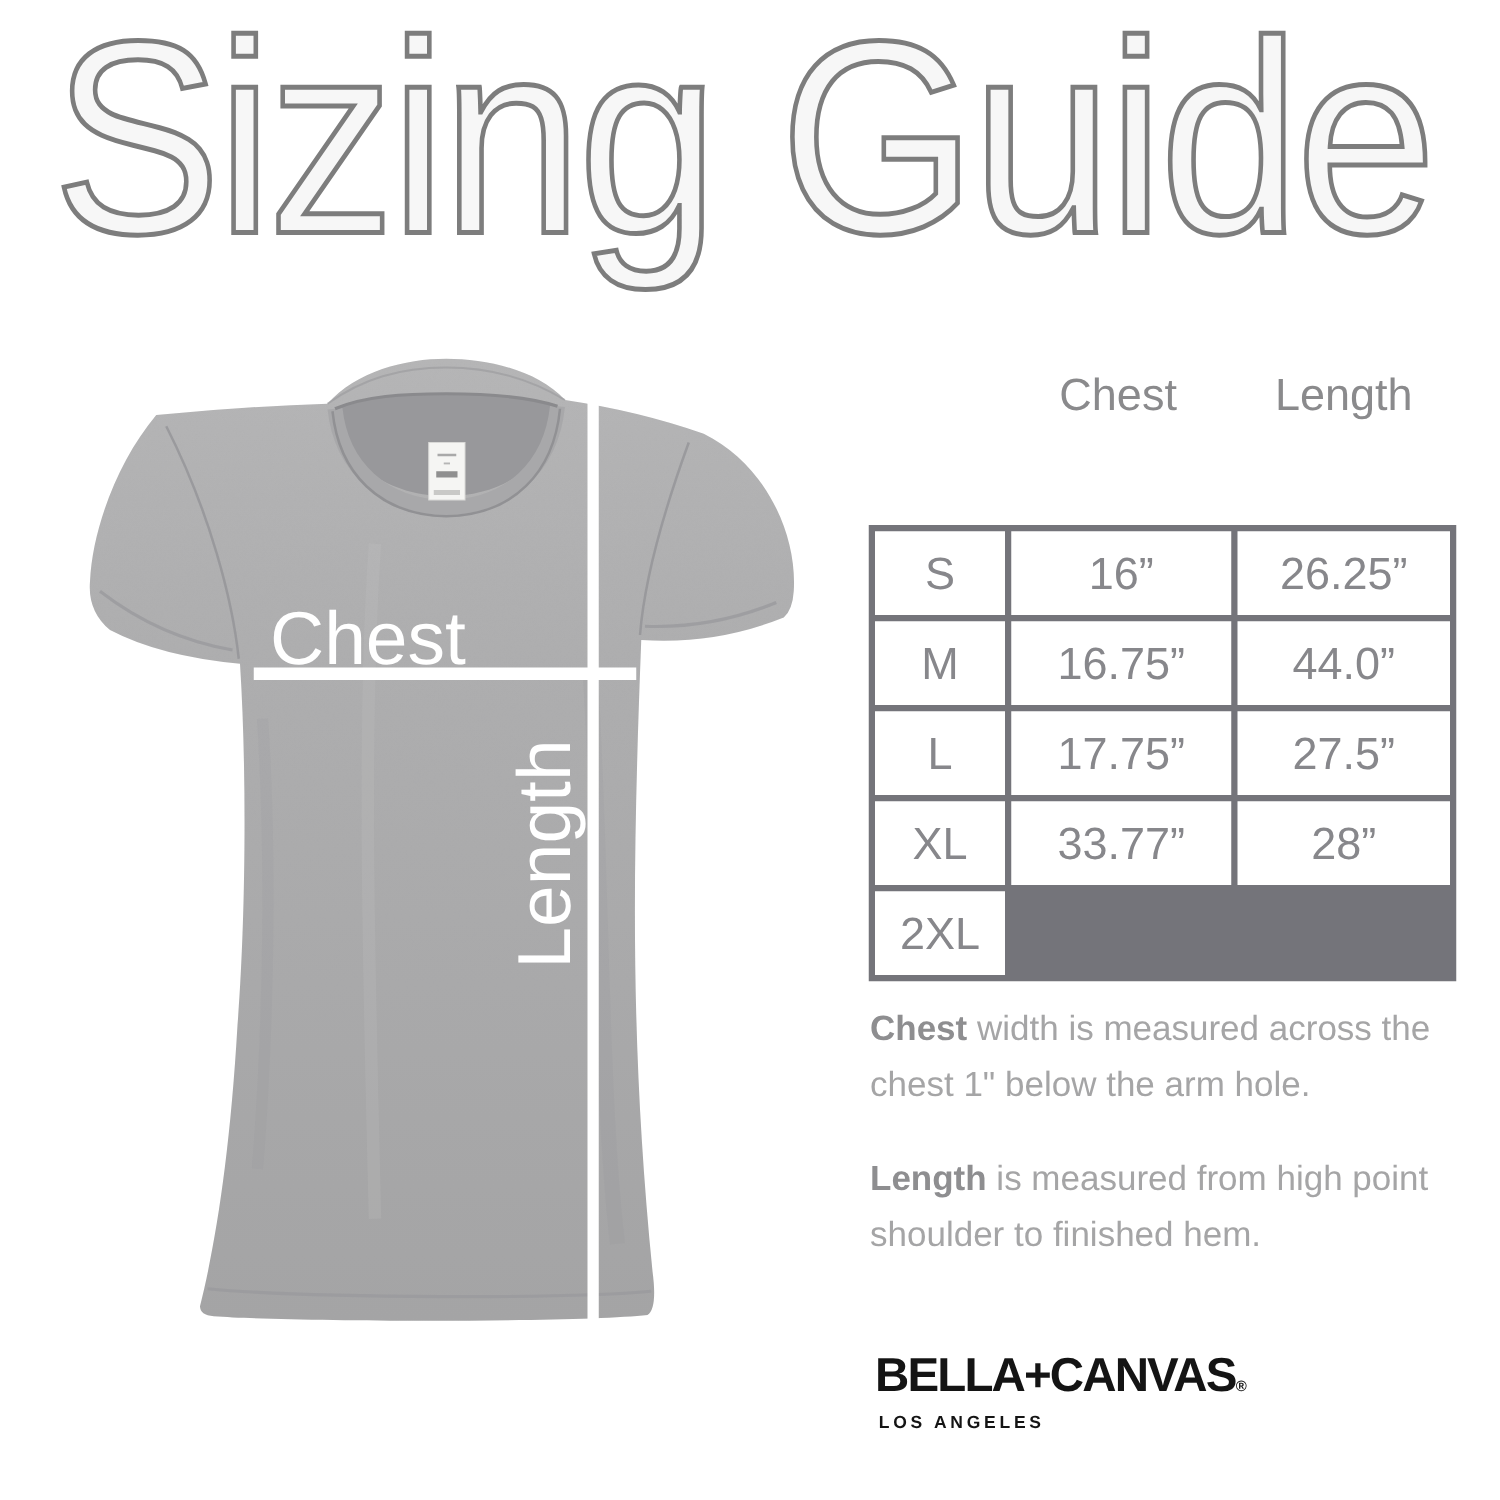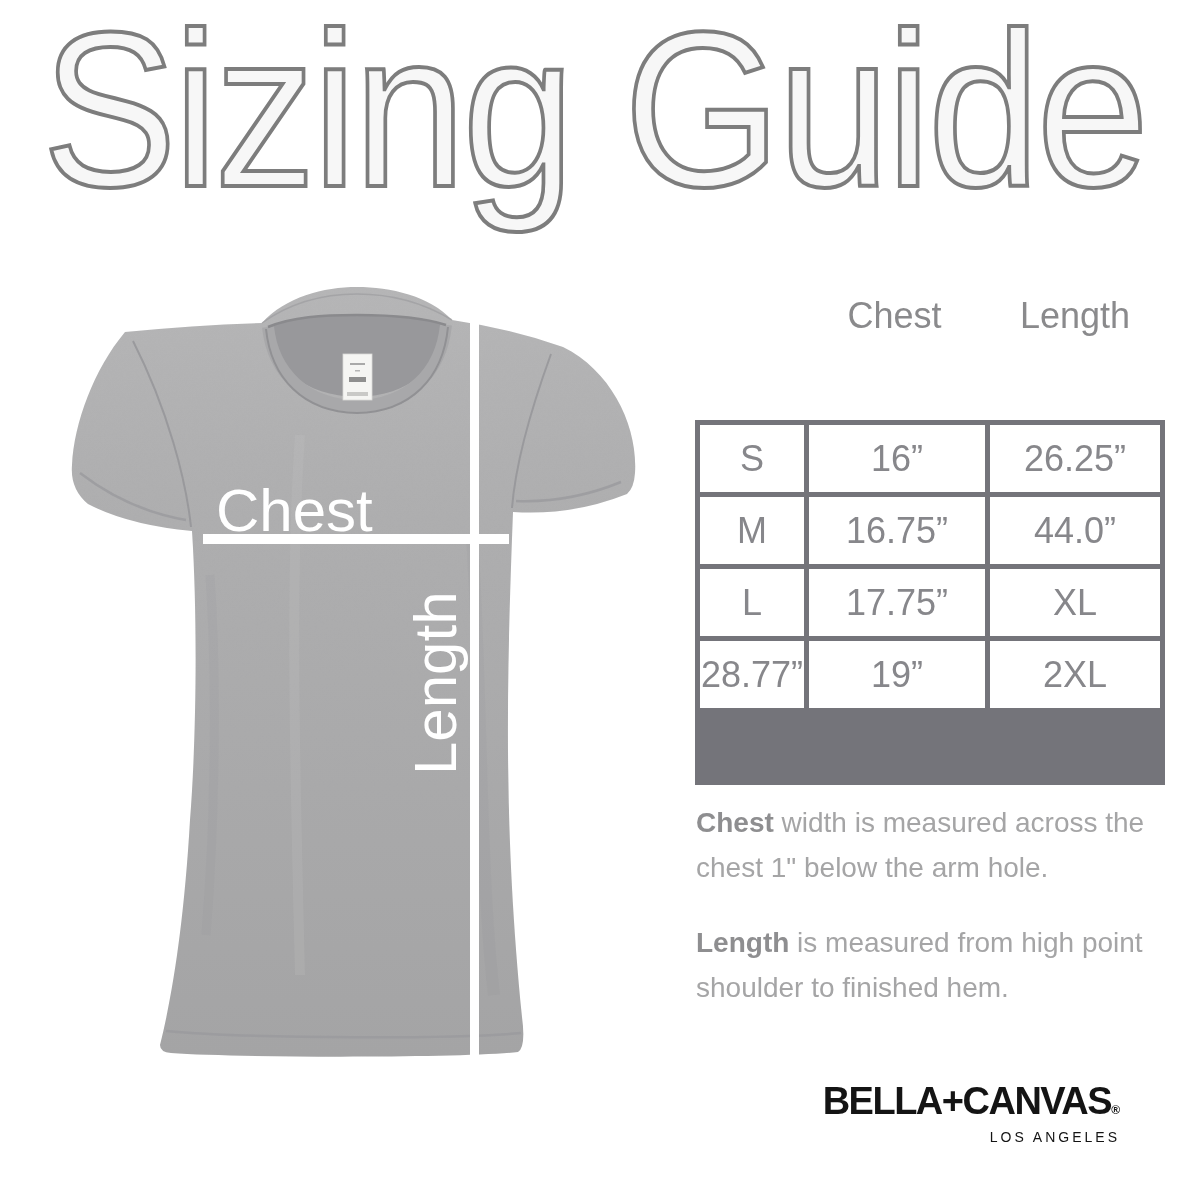--- a/index.html
+++ b/index.html
@@ -31,24 +31,24 @@
     background:#ffffff;display:flex;align-items:center;justify-content:center;
     font-size:36px;color:#87878b;
   }
 
   
   .notes{position:absolute;left:696px;top:800px;width:478px;font-size:28px;line-height:45px;color:#a5a5a6;}
   .notes .note{margin:0 0 30px 0;}
   .notes b{color:#8e8e90;font-weight:bold;}
 
   
-  .brand{position:absolute;left:700px;top:1080px;width:420px;text-align:right;color:#141414;}
+  .brand{position:absolute;left:700px;top:1080px;width:420px;text-align:left;color:#141414;}
   .brand-name{font-size:38px;font-weight:bold;letter-spacing:-1.5px;line-height:1.15;white-space:nowrap;}
   .brand-reg{font-size:12px;letter-spacing:0;}
-  .brand-city{font-size:14px;font-weight:normal;letter-spacing:3px;margin-top:5px;text-indent:3px;}
+  .brand-city{font-size:14px;font-weight:bold;letter-spacing:3px;margin-top:5px;text-indent:3px;}
 </style>
 </head>
 <body>
 
 <div id="stage">
 
   <div class="title">Sizing Guide</div>
 
   <svg class="shirt-svg" viewBox="0 0 700 810">
     <defs>
@@ -134,24 +134,25 @@
     <div class="cell">S</div>
     <div class="cell">16”</div>
     <div class="cell">26.25”</div>
 
     <div class="cell">M</div>
     <div class="cell">16.75”</div>
     <div class="cell">44.0”</div>
 
     <div class="cell">L</div>
     <div class="cell">17.75”</div>
+    <div class="cell">27.5”</div>
 
     <div class="cell">XL</div>
-    <div class="cell">28.77”</div>
-    <div class="cell">19”</div>
+    <div class="cell">33.77”</div>
+    <div class="cell">28”</div>
 
     <div class="cell">2XL</div>
   </div>
 
   <div class="notes">
     <p class="note"><b>Chest</b><span> width is measured across the chest 1" below the arm hole.</span></p>
     <p class="note"><b>Length</b><span> is measured from high point shoulder to finished hem.</span></p>
   </div>
 
   <div class="brand">

